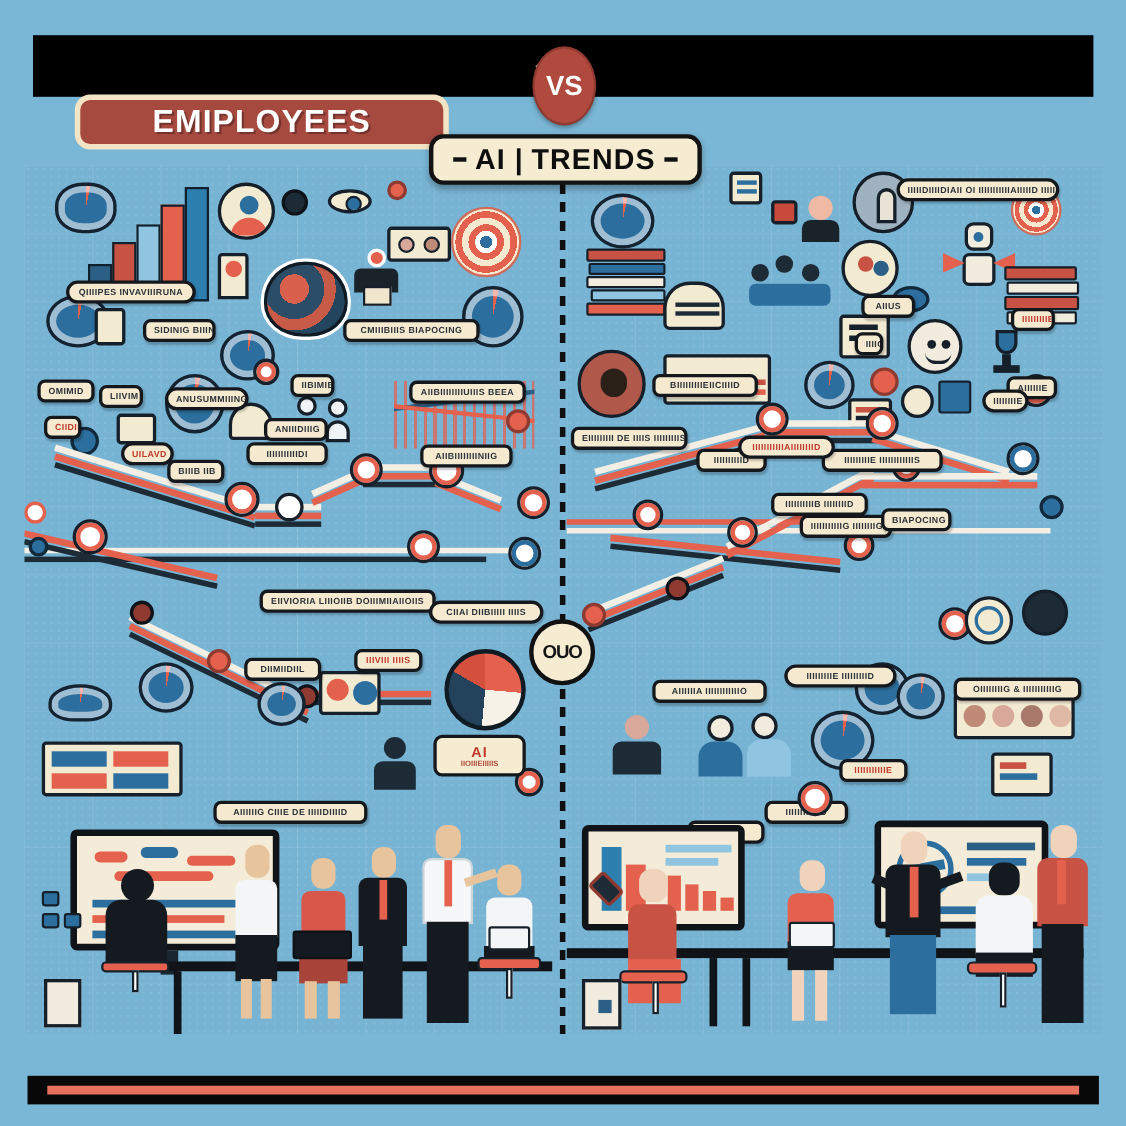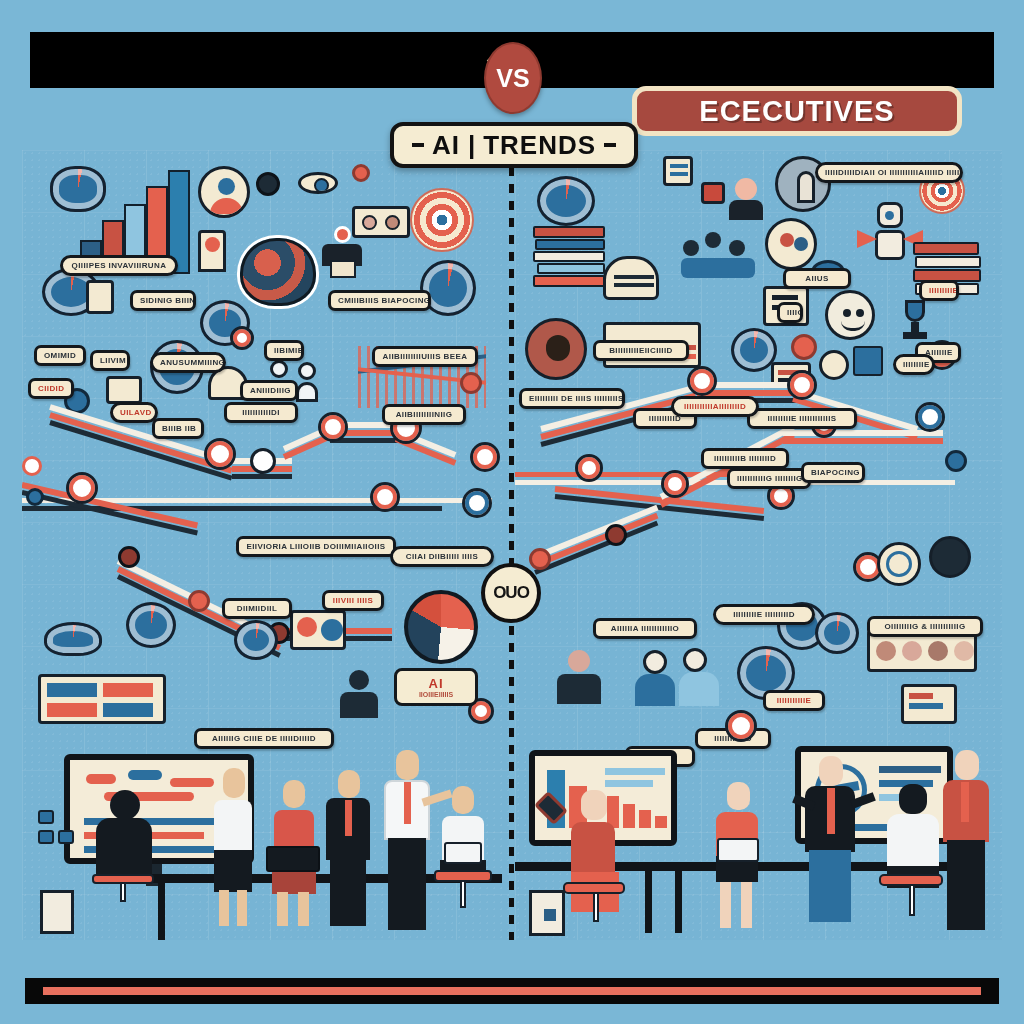--- a/index.html
+++ b/index.html
@@ -430,26 +430,26 @@
 
       <div class="kbd-card" id="lp-aicard" style="width: 84px; left: 372px; top: 518px;">
         <div class="hdr">AI</div>
         <div class="sub">IIOIIIEIIIIIS</div>
       </div>
 
       <div id="lp-tags">
           <div class="tag blur  bubble" style="left: 38px; top: 105px; width: 118px;">QIIIIPES INVAVIIIRUNA</div>
           <div class="tag blur " style="left: 108px; top: 140px; width: 66px;">SIDINIG BIIING</div>
           <div class="tag blur " style="left: 12px; top: 195px; width: 52px;">OMIMID</div>
-          <div class="tag blur  red" style="left: 6px; top: 228px; width: 46px;">CIIDID</div>
+          <div class="tag blur  red" style="left: 18px; top: 228px; width: 34px;">CIIDID</div>
           <div class="tag blur " style="left: 68px; top: 200px; width: 40px;">LIIVIM</div>
           <div class="tag blur  bubble" style="left: 128px; top: 202px; width: 76px;">ANUSUMMIIING</div>
           <div class="tag blur " style="left: 218px; top: 230px; width: 58px;">ANIIIDIIIG</div>
           <div class="tag blur " style="left: 242px; top: 190px; width: 40px;">IIBIMIB</div>
-          <div class="tag blur " style="left: 290px; top: 140px; width: 103px; margin-left: 16px;">CMIIIBIIIS BIAPOCING</div>
+          <div class="tag blur " style="left: 290px; top: 140px; width: 124px;">CMIIIBIIIS BIAPOCING</div>
           <div class="tag blur " style="left: 350px; top: 196px; width: 106px;">AIIBIIIIIIIIUIIIS BEEA</div>
           <div class="tag blur  bubble red" style="left: 88px; top: 252px; width: 48px;">UILAVD</div>
           <div class="tag blur " style="left: 202px; top: 252px; width: 74px;">IIIIIIIIIIIDI</div>
           <div class="tag blur " style="left: 130px; top: 268px; width: 52px;">BIIIB IIB</div>
           <div class="tag blur " style="left: 360px; top: 254px; width: 84px;">AIIBIIIIIIIINIIG</div>
           <div class="tag blur " style="left: 214px; top: 386px; width: 160px;">EIIVIORIA LIIIOIIB DOIIIMIIAIIOIIS</div>
           <div class="tag blur  bubble" style="left: 368px; top: 396px; width: 104px;">CIIAI DIIBIIIII IIIIS</div>
           <div class="tag blur " style="left: 200px; top: 448px; width: 70px;">DIIMIIDIIL</div>
           <div class="tag blur  red" style="left: 300px; top: 440px; width: 62px;">IIIVIII IIIIS</div>
           <div class="tag blur " style="left: 172px; top: 578px; width: 140px;">AIIIIIIG CIIIE DE IIIIIDIIIID</div>
@@ -675,21 +675,21 @@
         <div class="p-body" style="left:44px;top:24px;width:40px;height:34px;background:#8fc5e0;border-radius:14px 14px 0 0;"></div>
       </div>
       <div class="gear" style="left:222px;top:496px;width:58px;height:54px;"></div>
       <div class="sq-icon" style="left:386px;top:534px;width:56px;height:40px;">
         <div style="position:absolute;left:5px;top:6px;width:24px;height:6px;background:#c85243;"></div>
         <div style="position:absolute;left:5px;top:16px;width:34px;height:6px;background:#2c6f9e;"></div>
       </div>
 
       <div id="rp-tags">
           <div class="tag blur  bubble" style="left: 300px; top: 12px; width: 148px;">IIIIIDIIIIDIAII OI IIIIIIIIIIIAIIIIID IIIIIIIIIIIIS CIIIIIIIIIIIG</div>
-          <div class="tag blur " style="left: 268px; top: 118px; width: 68px;">AIIUS</div>
+          <div class="tag blur " style="left: 268px; top: 118px; width: 49px;">AIIUS</div>
           <div class="tag blur " style="left: 262px; top: 152px; width: 26px;">IIIIO IIIIG</div>
           <div class="tag blur  red" style="left: 404px; top: 130px; width: 40px;">IIIIIIIIIE</div>
           <div class="tag blur " style="left: 400px; top: 192px; width: 46px;">AIIIIIIE</div>
           <div class="tag blur  bubble" style="left: 378px; top: 204px; width: 42px;">IIIIIIIIE</div>
           <div class="tag blur " style="left: 78px; top: 190px; width: 96px;">BIIIIIIIIIEIICIIIID</div>
           <div class="tag blur " style="left: 4px; top: 238px; width: 106px;">EIIIIIIIII DE IIIIS IIIIIIIIIS</div>
           <div class="tag blur " style="left: 118px; top: 258px; width: 64px;">IIIIIIIIIID</div>
           <div class="tag blur " style="left: 232px; top: 258px; width: 110px;">IIIIIIIIIE IIIIIIIIIIIIS</div>
           <div class="tag blur  bubble red" style="left: 156px; top: 246px; width: 88px;">IIIIIIIIIIIAIIIIIIIID</div>
           <div class="tag blur " style="left: 186px; top: 298px; width: 88px;">IIIIIIIIIIB IIIIIIIID</div>
@@ -781,21 +781,21 @@
 
   <div class="header-bar">
     <div class="hdr-side">
       <span class="hdr-diamond"></span>
       <span class="hdr-arrow">→</span>
     </div>
   </div>
 
   <div class="vs-badge">VS</div>
 
-  <div class="plate right">ECECUTIVES</div>
+  <div class="plate left">EMIPLOYEES</div>
 
   <div class="trend-badge">
     <span class="t-dash"></span>
     <span class="t-text">AI</span>
     <span class="t-pipe">|</span>
     <span class="t-text">TRENDS</span>
     <span class="t-dash"></span>
   </div>
 
   <div class="footer-bar">

